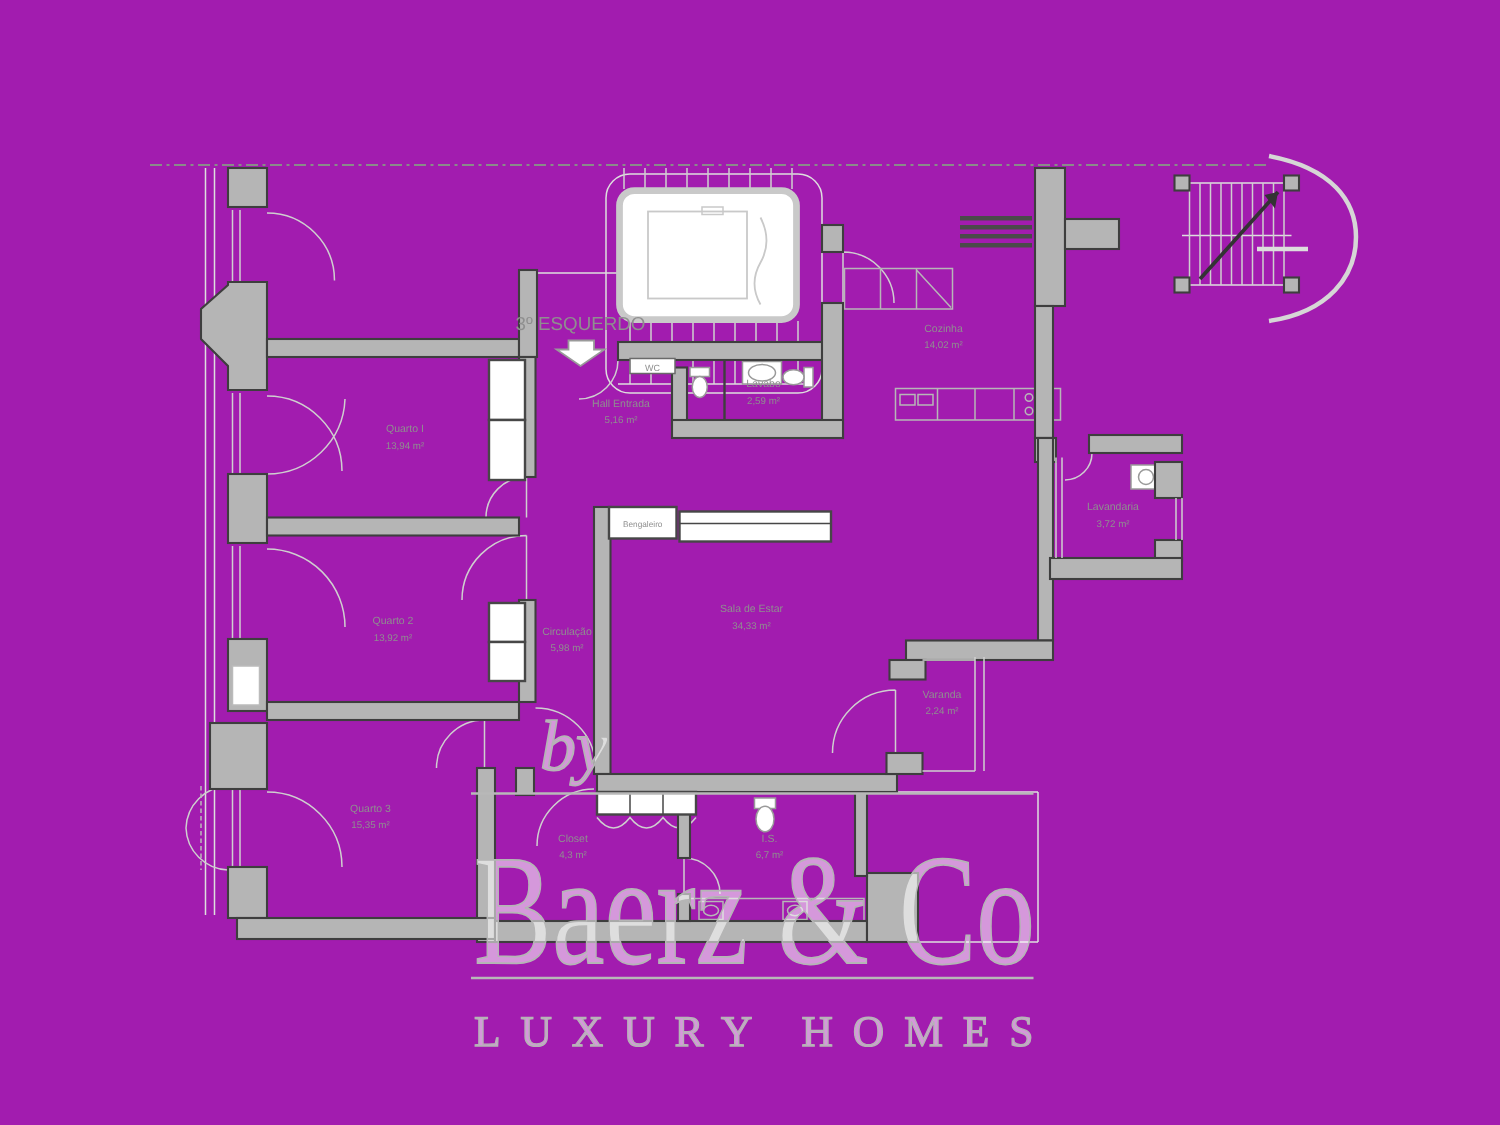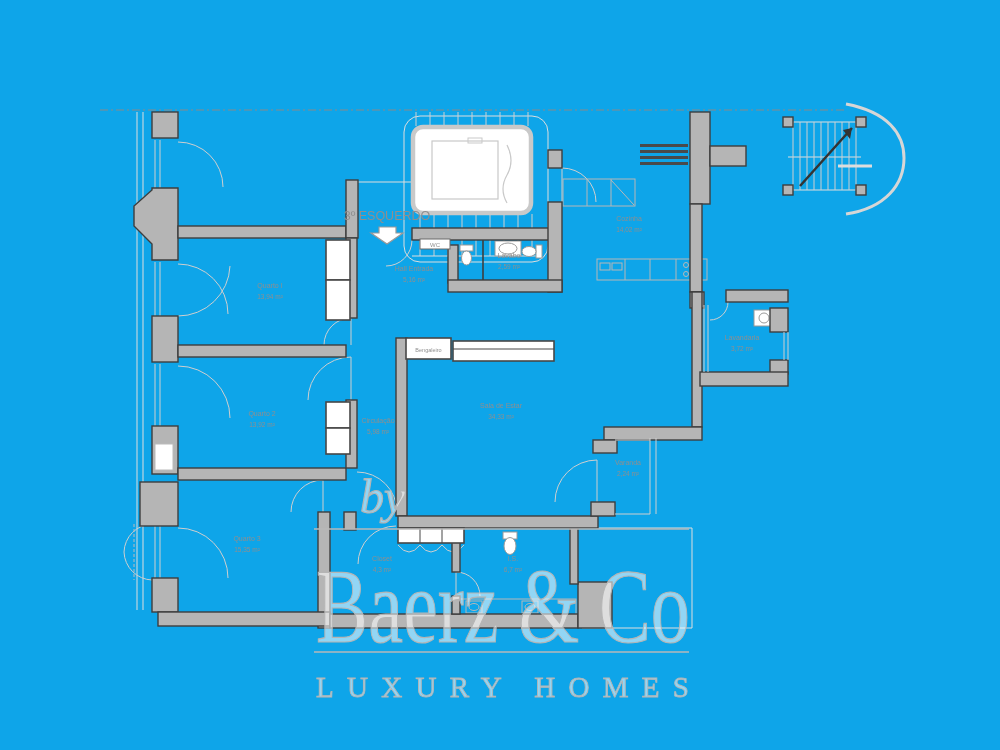--- a/index.html
+++ b/index.html
@@ -1,16 +1,16 @@
 <!DOCTYPE html>
 <html style="--wall: #b5b5b5; --wallstroke: #3e3e3e; --label: #8f8f8f; --wm: #b5b5b5;"><head>
 <meta charset="utf-8">
 <style>
   html,body{margin:0;padding:0;background:#fff;}
-  .canvas{position:relative;width:1000px;height:750px;background:#0ea5e9;overflow:hidden;
+  .canvas{position:relative;width:1000px;height:750px;background:#a21caf;overflow:hidden;
           font-family:"Liberation Sans",sans-serif;}
   svg{display:block;}
   .plan-label{fill:var(--label,#8f8f8f);font-family:"Liberation Sans",sans-serif;}
   .wall{fill:var(--wall,#b5b5b5);stroke:var(--wallstroke,#3e3e3e);stroke-width:1.4;}
   .lite{stroke:#cfcfcf;fill:none;stroke-width:1;}
   .lite2{stroke:#dedede;fill:none;stroke-width:1;}
   .fix{stroke:#9a9a9a;fill:#fff;stroke-width:1;}
   .box{stroke:#474747;fill:#fff;stroke-width:1.6;}
   .wm{font-family:"Liberation Serif",serif;fill:rgba(255,255,255,0.55);
       stroke:var(--wm,#b5b5b5);stroke-width:1.2;}

